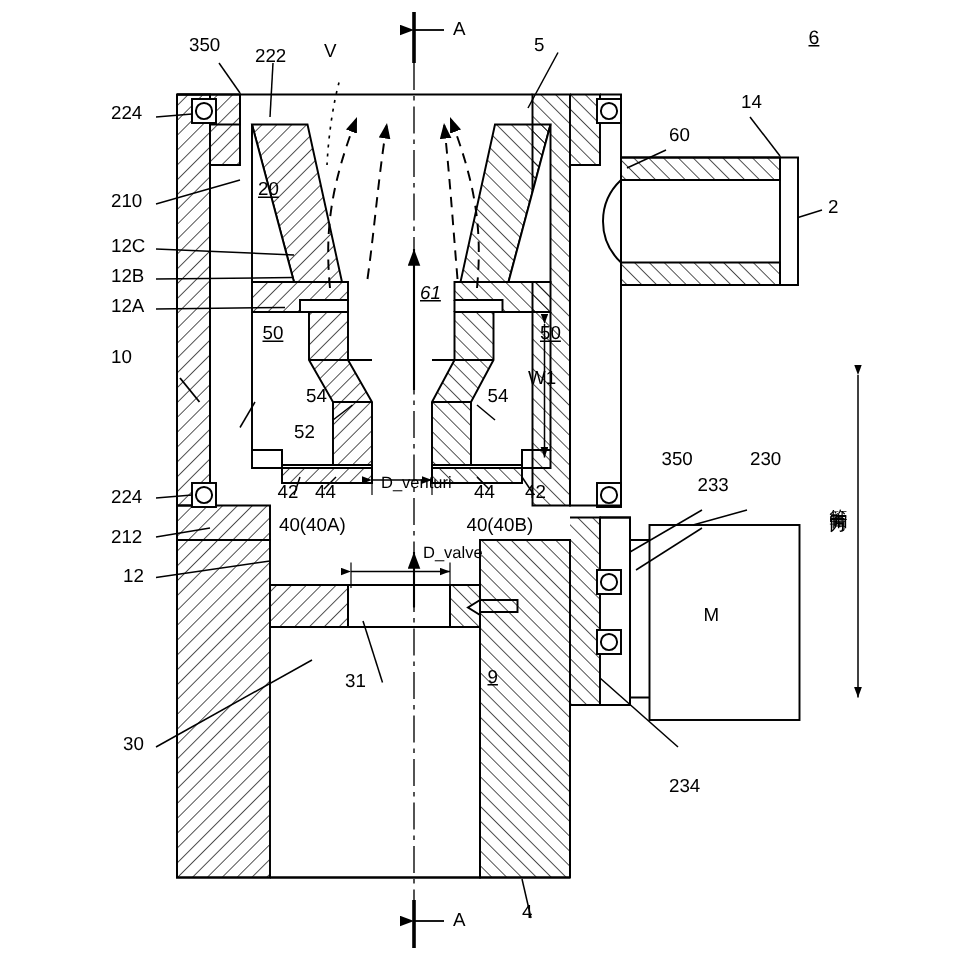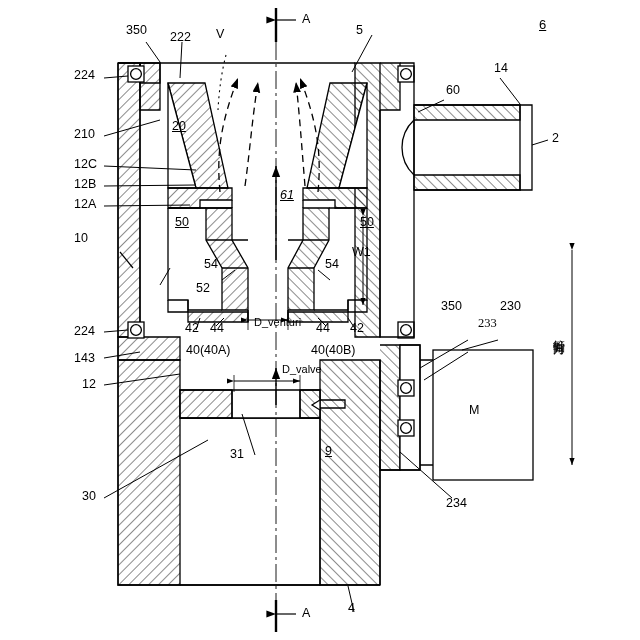--- a/index.html
+++ b/index.html
@@ -234,38 +234,38 @@
 <div class="lbl u" style="left:175px;top:216px;">50</div>
 <div class="lbl u" style="left:280px;top:189px;font-style:italic;">61</div>
 <div class="lbl u" style="left:360px;top:216px;">50</div>
 
 <div class="lbl" style="left:74px;top:232px;">10</div>
 <div class="lbl" style="left:204px;top:258px;">54</div>
 <div class="lbl" style="left:325px;top:258px;">54</div>
 <div class="lbl" style="left:196px;top:282px;">52</div>
 
 <div class="lbl" style="left:74px;top:325px;">224</div>
-<div class="lbl" style="left:74px;top:352px;">143</div>
+<div class="lbl" style="left:74px;top:352px;">212</div>
 <div class="lbl" style="left:82px;top:378px;text-align:right;">12</div>
 
 <div class="lbl" style="left:185px;top:322px;">42</div>
 <div class="lbl" style="left:210px;top:322px;">44</div>
 <div class="lbl" style="left:316px;top:322px;">44</div>
 <div class="lbl" style="left:350px;top:322px;">42</div>
 <div class="lbl" style="left:186px;top:344px;">40(40A)</div>
 <div class="lbl" style="left:311px;top:344px;">40(40B)</div>
 
 <div class="lbl" style="left:441px;top:300px;">350</div>
 <div class="lbl" style="left:500px;top:300px;">230</div>
-<div class="lbl" style="left:478px;top:317px;font-family:Liberation Serif, serif;">233</div>
+<div class="lbl" style="left:465px;top:317px;">233</div>
 <div class="lbl" style="left:469px;top:404px;">M</div>
 
 <div class="lbl" style="left:82px;top:490px;">30</div>
 <div class="lbl" style="left:230px;top:448px;">31</div>
 <div class="lbl u" style="left:325px;top:445px;">9</div>
-<div class="lbl" style="left:446px;top:497px;">234</div>
+<div class="lbl" style="left:446px;top:518px;">234</div>
 <div class="lbl" style="left:348px;top:602px;">4</div>
 
 <div class="lbl sm" style="left:254px;top:316px;">D_venturi</div>
 <div class="lbl sm" style="left:282px;top:363px;">D_valve</div>
 <div class="lbl" style="left:352px;top:246px;">W1</div>
 
 <div class="lbl vert" style="left:552px;top:330px;">管軸方向</div>
 
 </body></html>

